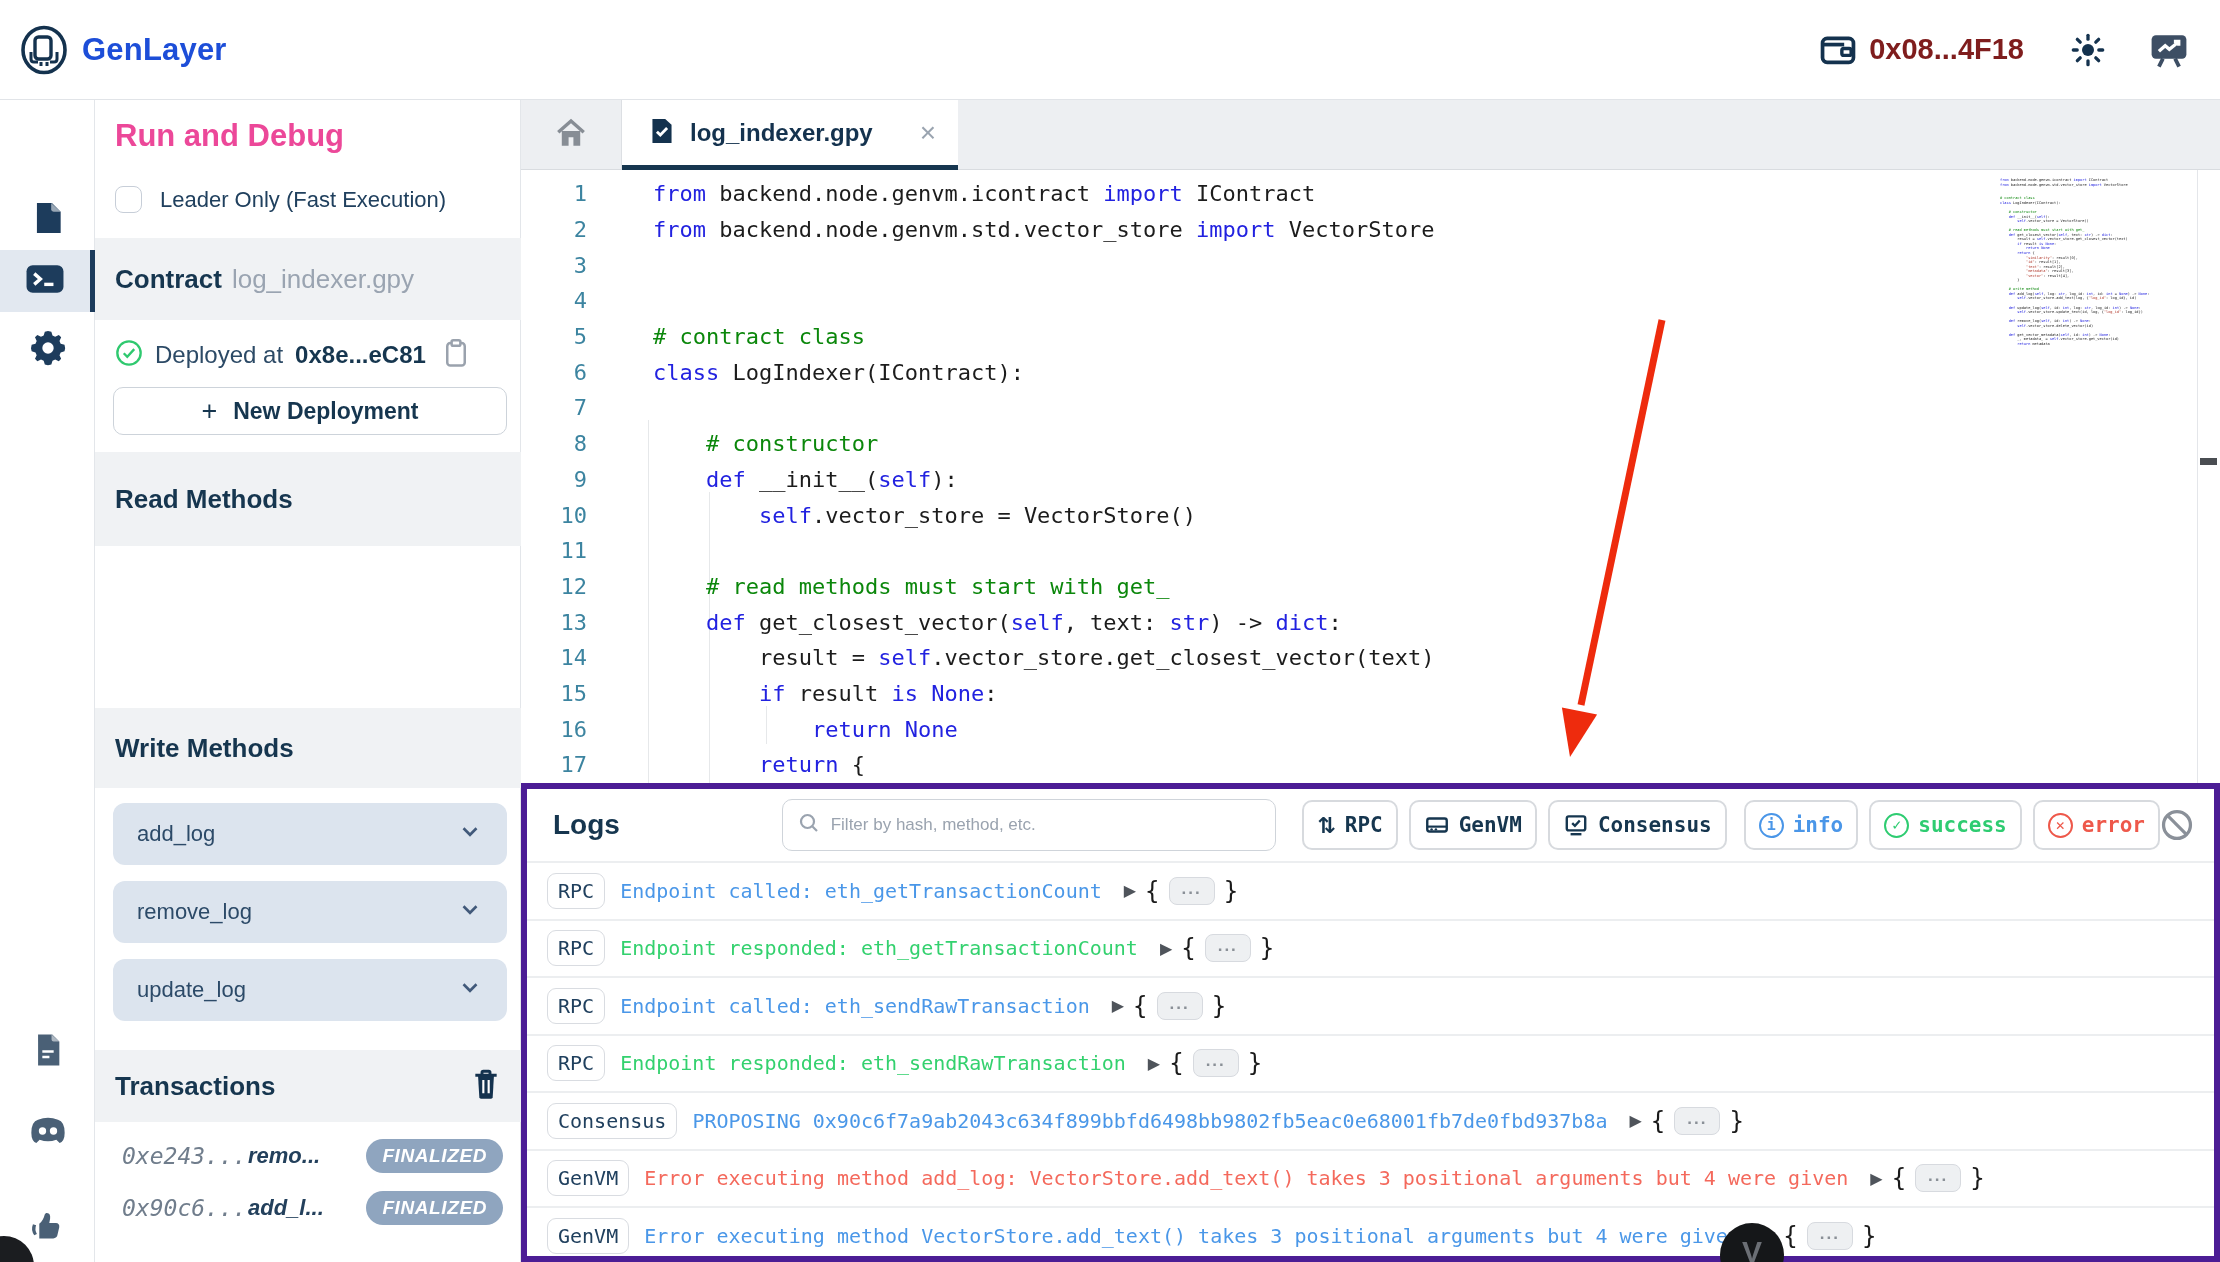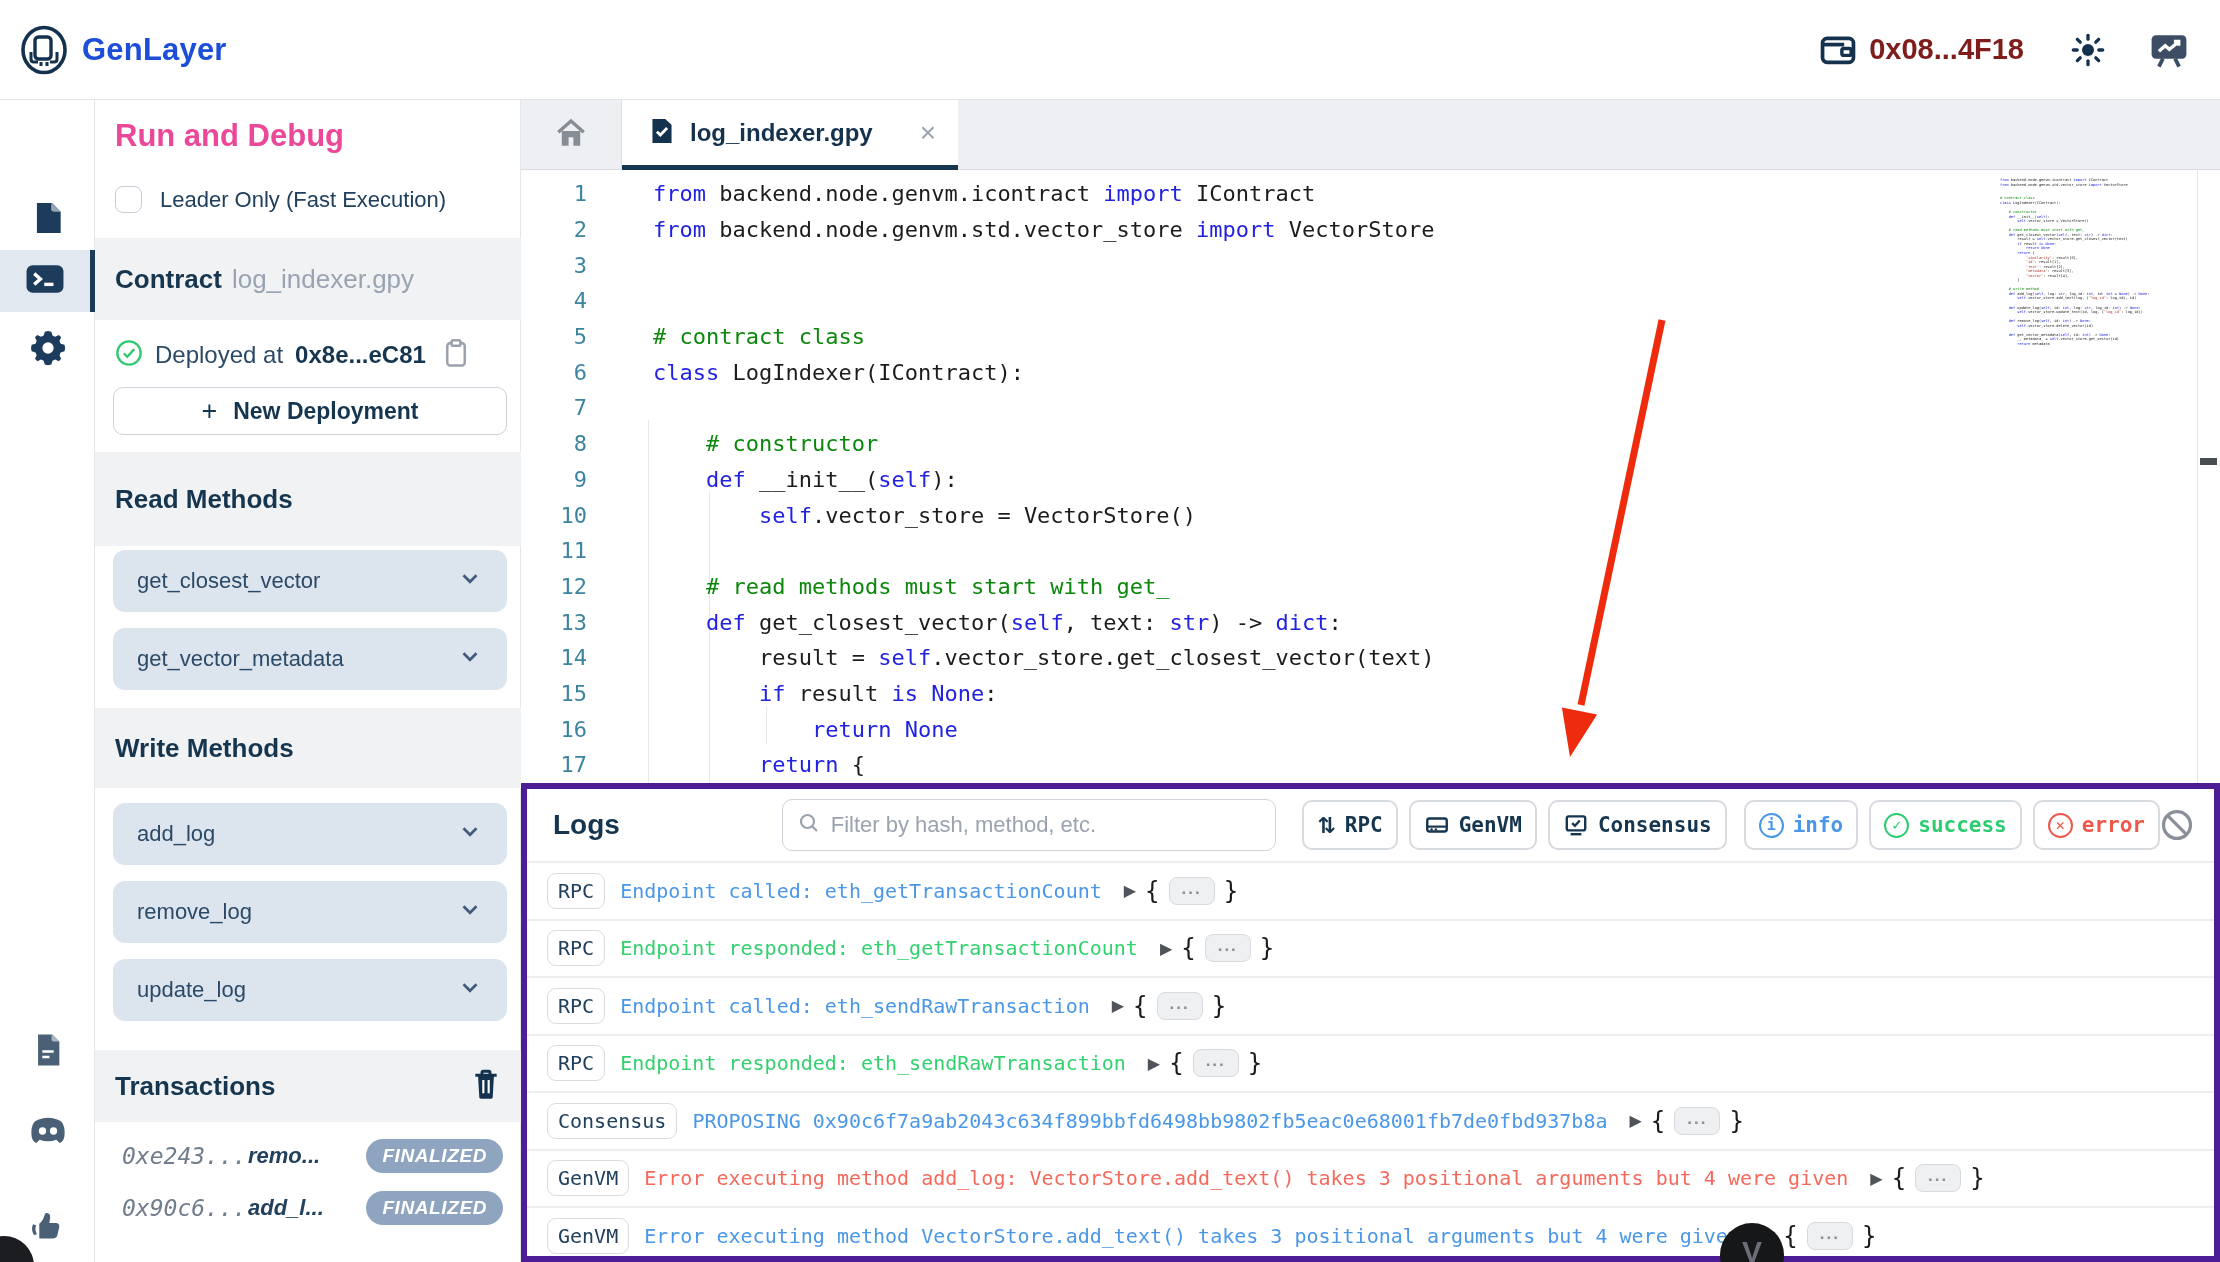--- a/index.html
+++ b/index.html
@@ -81,21 +81,21 @@
   .editor-sb-line { position:absolute; left:1676px; top:0; width:1px; height:613px; background:#e4e6ea; }
   .sb-thumb { position:absolute; left:1679px; top:288px; width:17px; height:7px; background:#4a4d52; cursor:pointer; }
 
   
   .logs { position:absolute; left:521px; top:783px; width:1699px; height:479px; background:#fff;
           border:6px solid #4c1d95; z-index:5; overflow:hidden; }
   .logs-header { height:74px; display:flex; align-items:center; padding:0 14px 0 26px; border-bottom:2px solid #eceef0; }
   .logs-title { font-size:28px; font-weight:600; color:#16364f; width:254px; }
   .search-box { width:546px; height:52px; border:1.5px solid #cfd4da; border-radius:10px; display:flex;
                 align-items:center; padding:0 14px; gap:10px; background:#fff; }
-  .search-box input { border:none; outline:none; font-size:22px; color:#30435a; width:100%;
+  .search-box input { border:none; outline:none; font-size:17px; color:#30435a; width:100%;
                       font-family:"Liberation Sans", sans-serif; }
   .search-box input::placeholder { color:#9aa3af; }
   .filters { display:flex; align-items:center; gap:11px; margin-left:26px; }
   .fbtn { height:50px; border:2px solid #d7dade; border-radius:10px; background:#fff; display:flex;
           align-items:center; gap:9px; padding:0 13px; font-family:"DejaVu Sans Mono", monospace;
           font-size:21px; font-weight:700; color:#16364f; cursor:pointer; }
   .fbtn.lvl-info { color:#4a96e8; } .fbtn.lvl-success { color:#2ecc71; } .fbtn.lvl-error { color:#ee584a; }
   .circle-glyph { width:25px; height:25px; border:2px solid currentColor; border-radius:50%; display:inline-flex;
                   align-items:center; justify-content:center; font-size:15px; font-weight:700; }
   .ban-btn { margin-left:auto; margin-right:6px; cursor:pointer; display:flex; align-items:center; }
@@ -239,34 +239,20 @@
             <rect x="7.5" y="1.8" width="7" height="4.4" rx="1.3" fill="#fff" stroke="#9aa2ad" stroke-width="2"></rect>
           </svg></span>
     </div>
     <div class="new-dep-btn">
       <span style="font-size:27px;font-weight:400;">+</span>
       <span>New Deployment</span>
     </div>
     <div class="sec-head read-head">
       <span class="sec-title">Read Methods</span>
     </div>
-    <div class="methods read-list" id="read-methods">
-        <div class="method-btn">
-          <span>get_closest_vector</span>
-          <span class="chev"><svg width="26" height="26" viewBox="0 0 24 24">
-              <path d="M6 9.5 l6 6 6-6" fill="none" stroke="#41597a" stroke-width="2.4"></path>
-            </svg></span>
-        </div>
-        <div class="method-btn">
-          <span>get_vector_metadata</span>
-          <span class="chev"><svg width="26" height="26" viewBox="0 0 24 24">
-              <path d="M6 9.5 l6 6 6-6" fill="none" stroke="#41597a" stroke-width="2.4"></path>
-            </svg></span>
-        </div>
-      </div>
     <div class="sec-head write-head">
       <span class="sec-title">Write Methods</span>
     </div>
     <div class="methods write-list" id="write-methods">
         <div class="method-btn">
           <span>add_log</span>
           <span class="chev"><svg width="26" height="26" viewBox="0 0 24 24">
               <path d="M6 9.5 l6 6 6-6" fill="none" stroke="#41597a" stroke-width="2.4"></path>
             </svg></span>
         </div>

